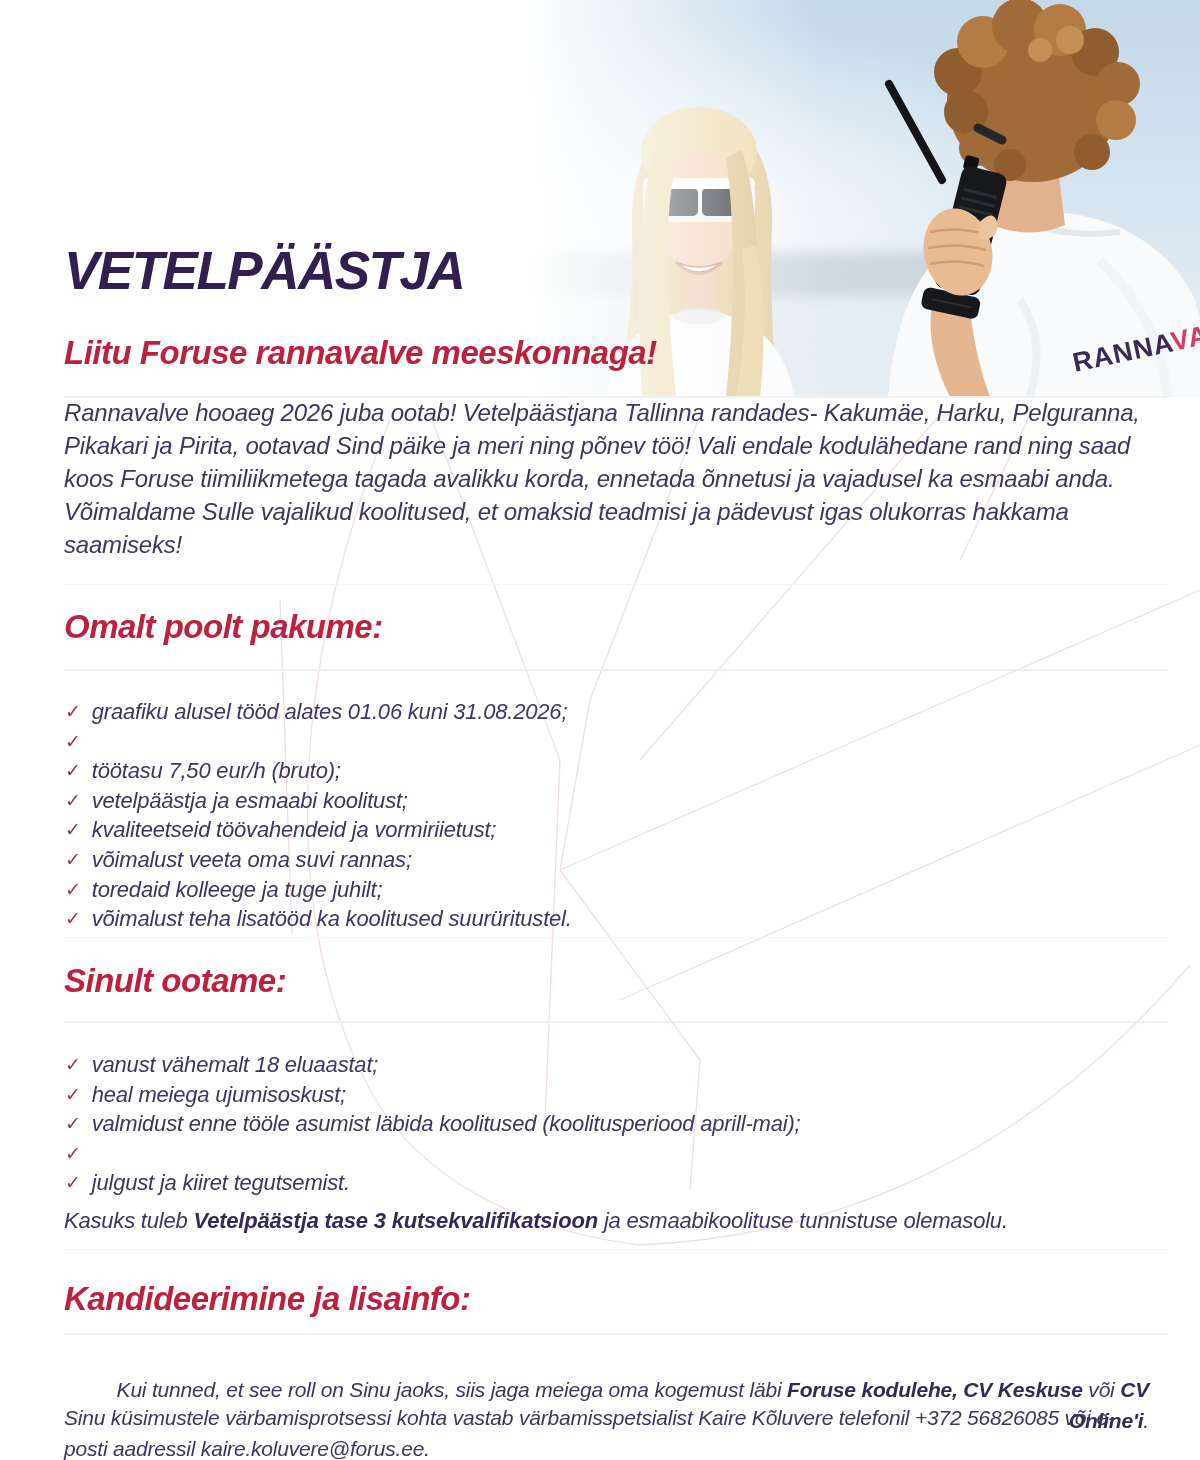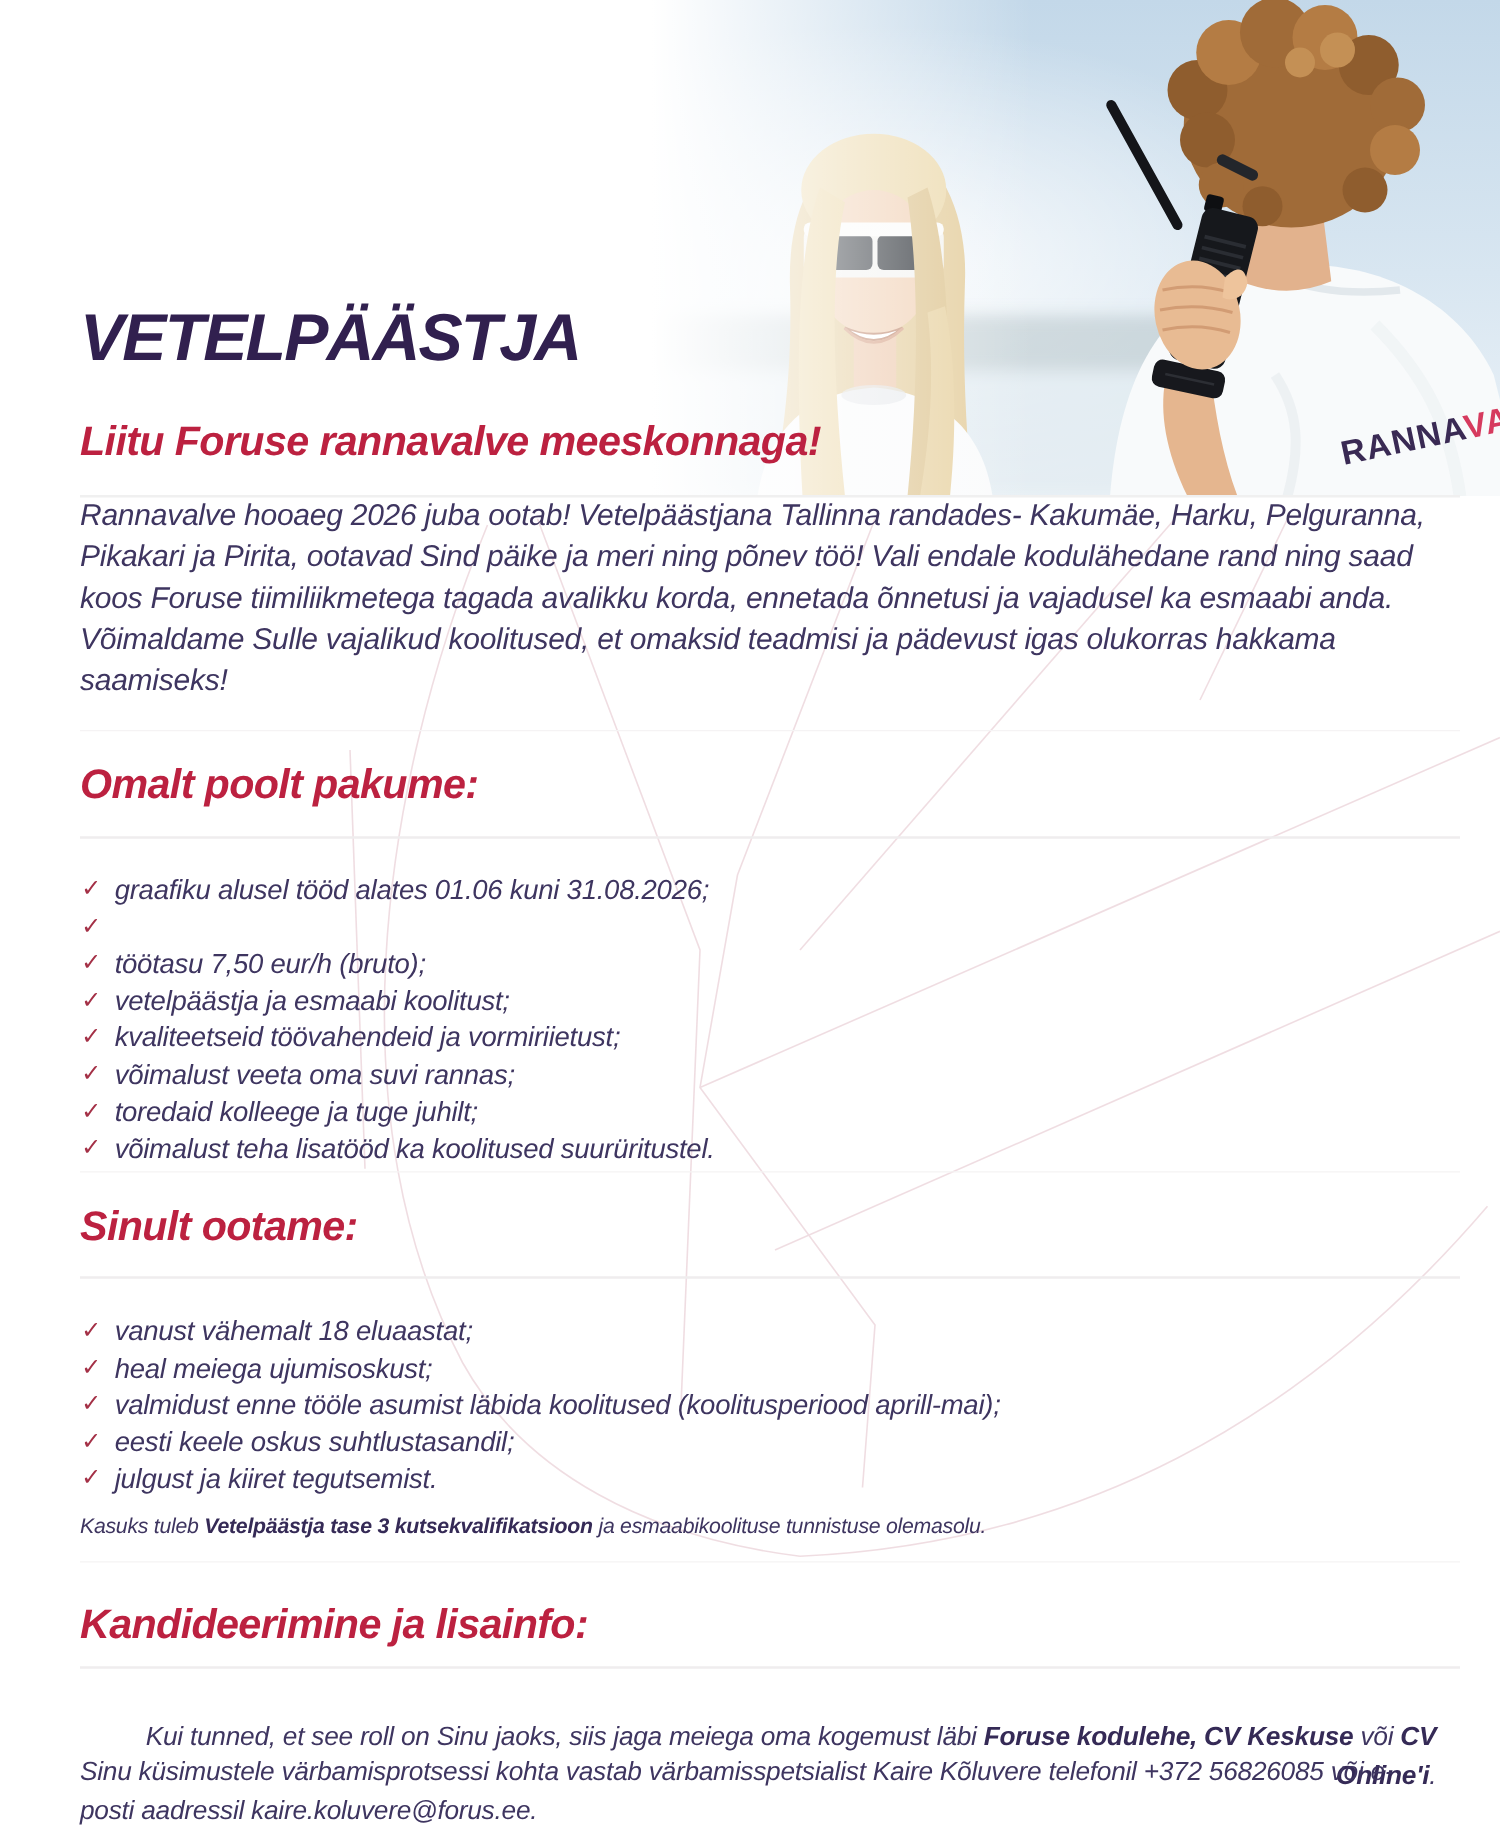--- a/index.html
+++ b/index.html
@@ -54,21 +54,21 @@
     color:var(--body-text,#3e3560);
   }
   .check{
     color:var(--check-red,#a43046);
     font-size:19px;line-height:29.6px;flex:0 0 auto;
   }
   .bonus-line,.apply-p{
     position:absolute;left:64px;letter-spacing:-0.2px;
     color:var(--body-text,#3e3560);
   }
-  .bonus-line{top:1206px;width:1090px;font-size:17px;line-height:30px;}
+  .bonus-line{top:1206px;width:1090px;font-size:22px;line-height:30px;}
   .bonus-line b,.apply-p b{color:#352a56;}
   .apply-p{font-size:21px;line-height:31px;width:1085px;}
   .apply-p1{top:1374px;text-align:right;}
   .apply-p2{top:1402px;}
 </style>
 </head>
 <body>
 
 <div class="page">
 
@@ -240,21 +240,20 @@
       <li>
           <span class="check">✓</span>
           <span>heal meiega ujumisoskust;</span>
         </li>
       <li>
           <span class="check">✓</span>
           <span>valmidust enne tööle asumist läbida koolitused (koolitusperiood aprill-mai);</span>
         </li>
       <li>
           <span class="check">✓</span>
-          <span>eesti keele oskus suhtlustasandil;</span>
         </li>
       <li>
           <span class="check">✓</span>
           <span>julgust ja kiiret tegutsemist.</span>
         </li>
     </ul>
 
     <p class="bonus-line"><span>Kasuks tuleb </span><b>Vetelpäästja tase 3 kutsekvalifikatsioon</b><span> ja esmaabikoolituse tunnistuse olemasolu.</span></p>
 
     <h3 class="section-heading" style="top:1280px">Kandideerimine ja lisainfo:</h3>

